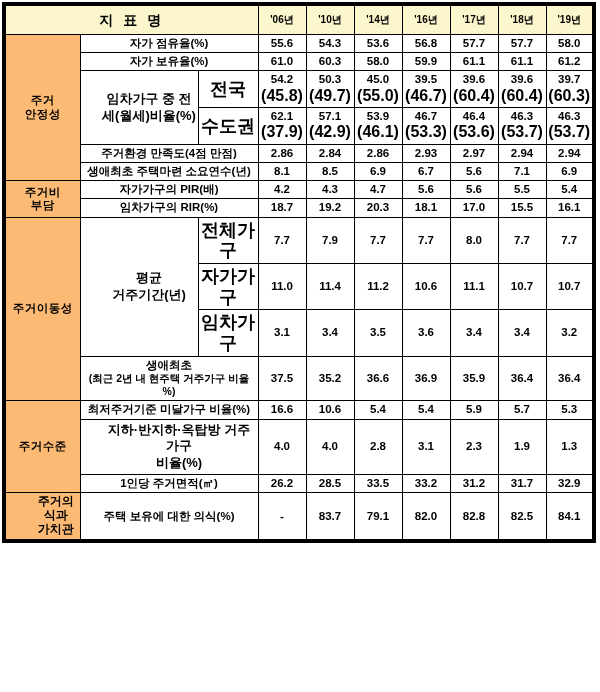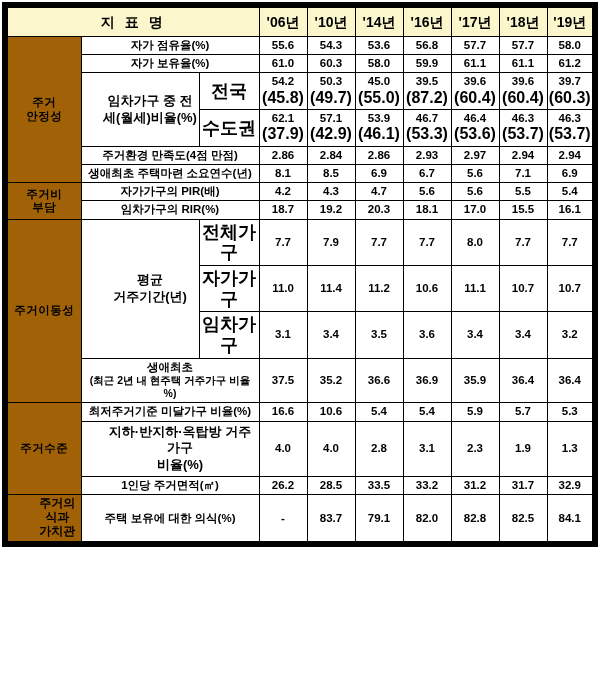--- a/index.html
+++ b/index.html
@@ -16,46 +16,46 @@
   #sheet {
     width: 600px;
     height: 692px;
     box-sizing: border-box;
     padding: 2px;
   }
   table.stats {
     border-collapse: collapse;
     table-layout: fixed;
     width: 480px;
-    border: 6px solid #000000;
+    border: 4px solid #000000;
   }
   table.stats td, table.stats th {
     border: 1px solid #000;
     text-align: center;
     vertical-align: middle;
     font-size: 11.5px;
     line-height: 1.15;
     padding: 2px 1px;
     font-weight: bold;
     color: #000;
   }
   
   tr.head th {
     background: #fbf6cc;
-    font-size: 14px;
+    font-size: 10px;
     height: 24px;
     font-weight: bold;
   }
   tr.head th.indicator-head {
     font-size: 14px;
     letter-spacing: 3px;
   }
   
   td.cat {
-    background: #a16207;
+    background: #fdba74;
     font-size: 13px;
     font-weight: bold;
     letter-spacing: 0.5px;
   }
   td.cat.small {
     font-size: 12px;
     letter-spacing: 0;
     padding-left: 27px;
   }
   
@@ -140,21 +140,21 @@
       <td class="val">61.1</td>
       <td class="val">61.1</td>
       <td class="val">61.2</td>
     </tr>
     <tr>
       <td class="lbl two" rowspan="2">임차가구 중 전세(월세)비율(%)</td>
       <td class="lbl sub">전국</td>
       <td class="val"><span>54.2</span><span class="paren">(45.8)</span></td>
       <td class="val"><span>50.3</span><span class="paren">(49.7)</span></td>
       <td class="val"><span>45.0</span><span class="paren">(55.0)</span></td>
-      <td class="val"><span>39.5</span><span class="paren">(87.2)</span></td>
+      <td class="val"><span>39.5</span><span class="paren">(46.7)</span></td>
       <td class="val"><span>39.6</span><span class="paren">(60.4)</span></td>
       <td class="val"><span>39.6</span><span class="paren">(60.4)</span></td>
       <td class="val"><span>39.7</span><span class="paren">(60.3)</span></td>
     </tr>
     <tr>
       <td class="lbl sub">수도권</td>
       <td class="val"><span>62.1</span><span class="paren">(37.9)</span></td>
       <td class="val"><span>57.1</span><span class="paren">(42.9)</span></td>
       <td class="val"><span>53.9</span><span class="paren">(46.1)</span></td>
       <td class="val"><span>46.7</span><span class="paren">(53.3)</span></td>

